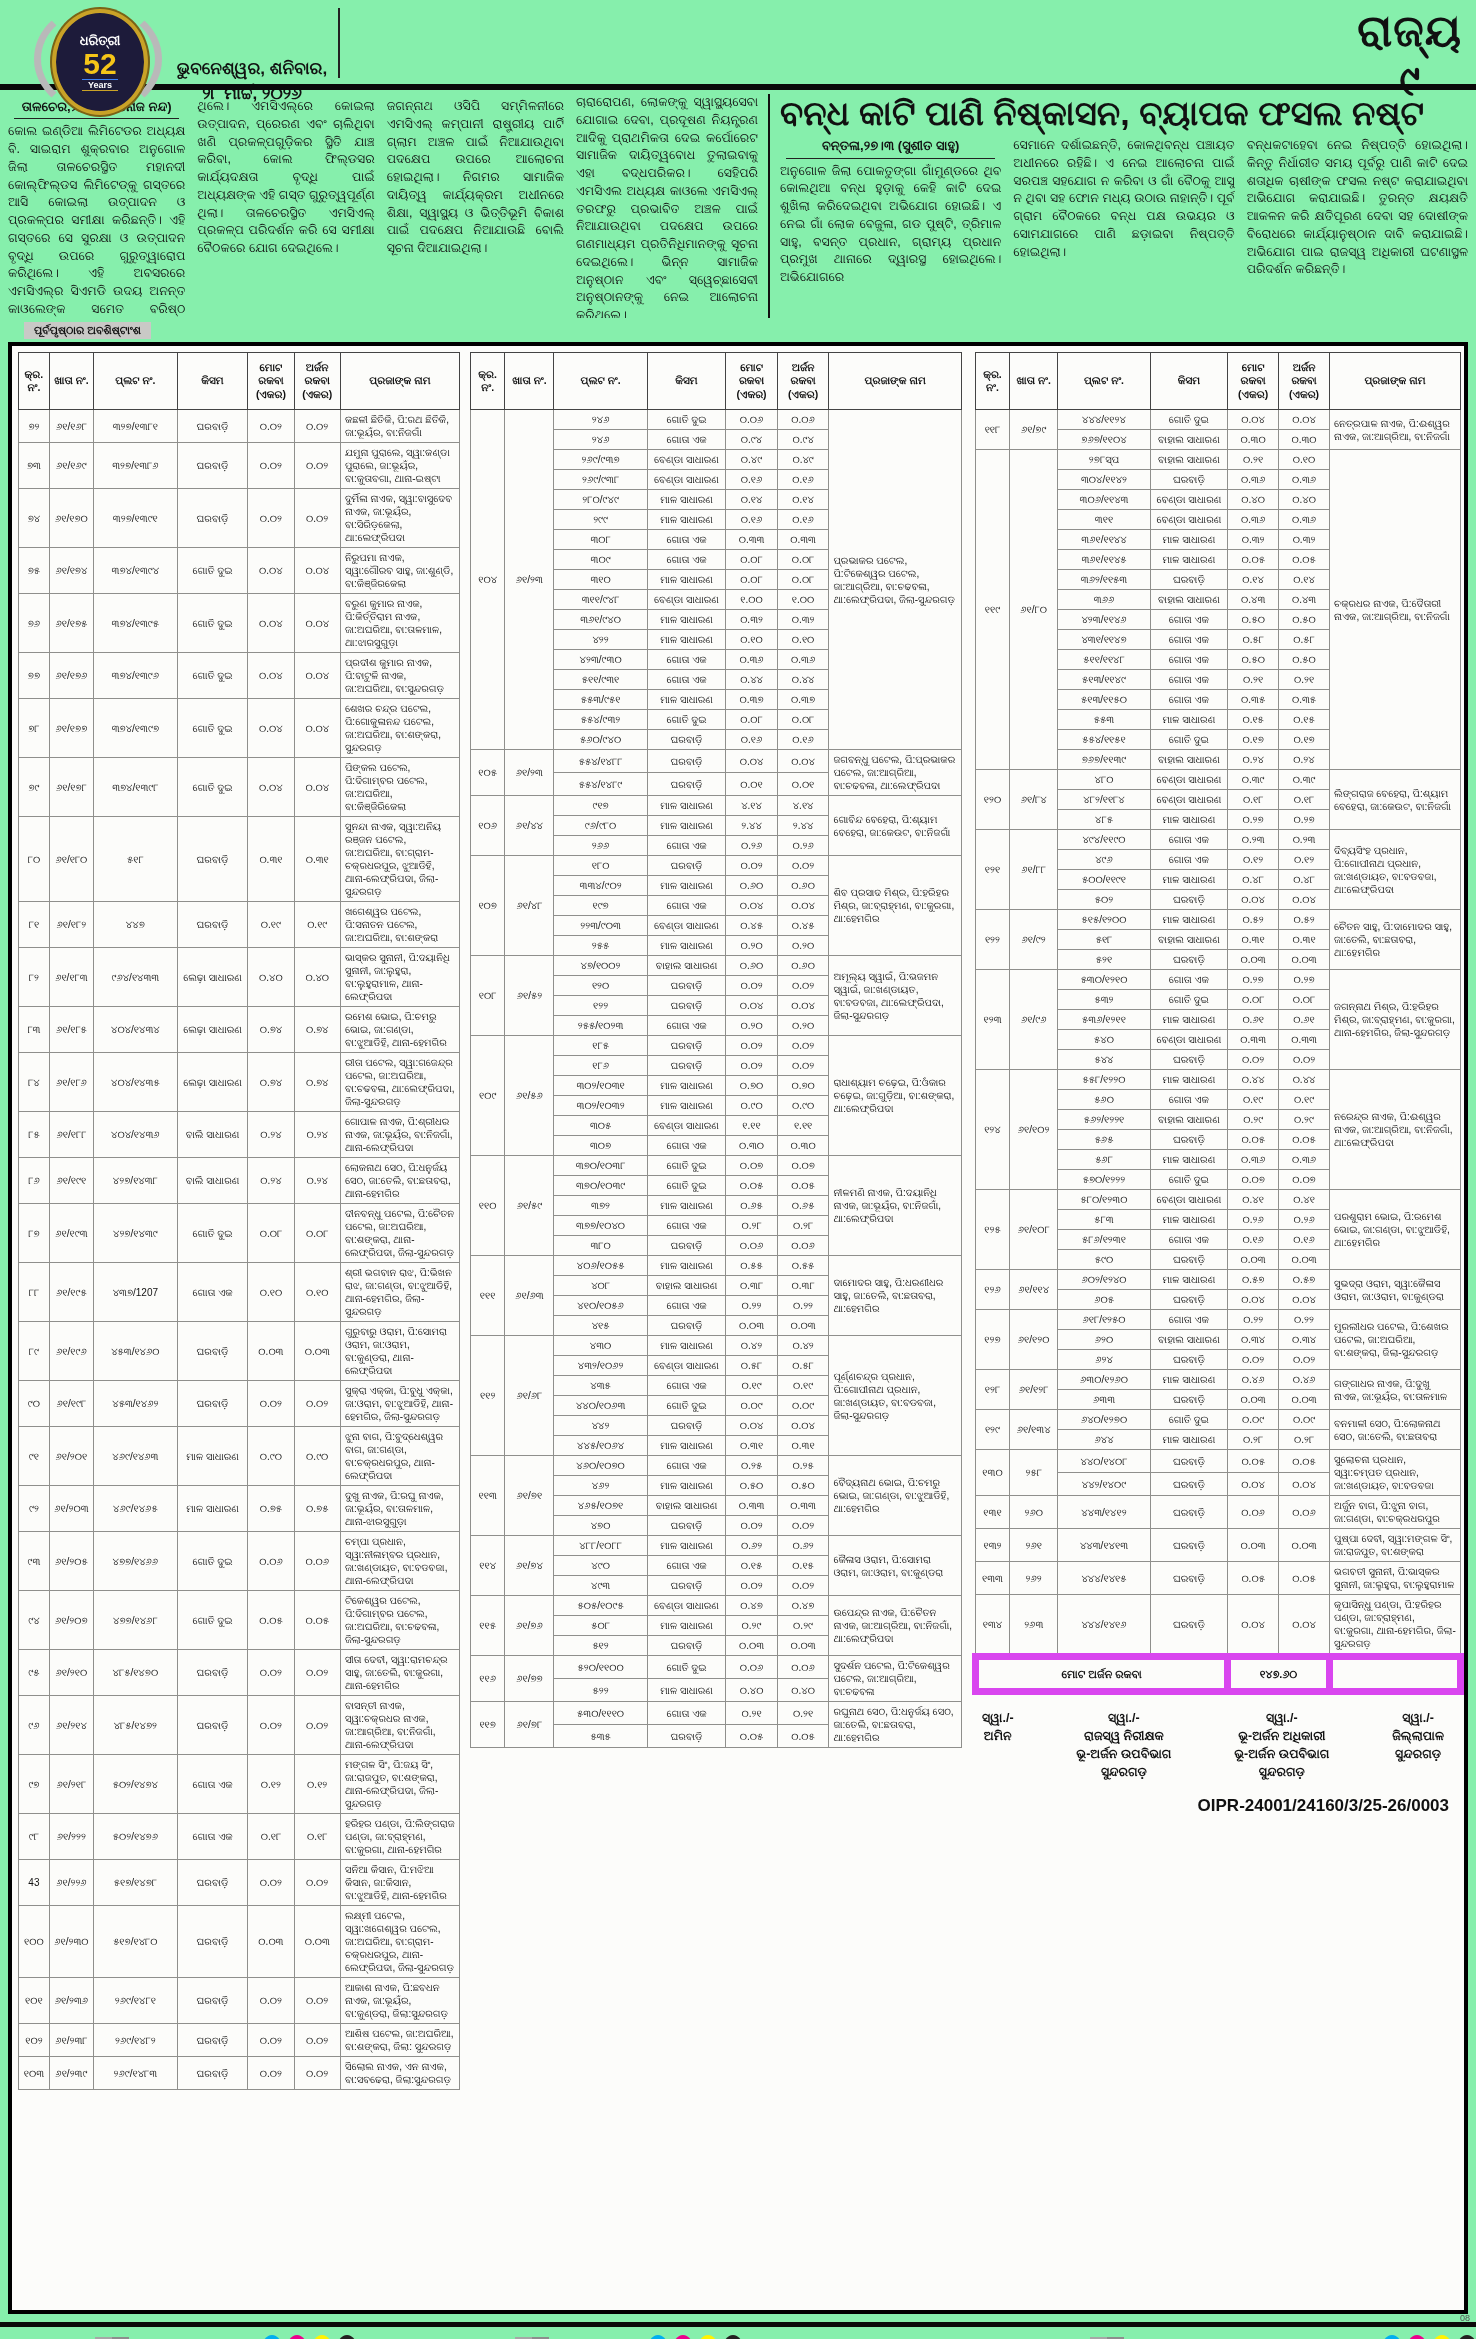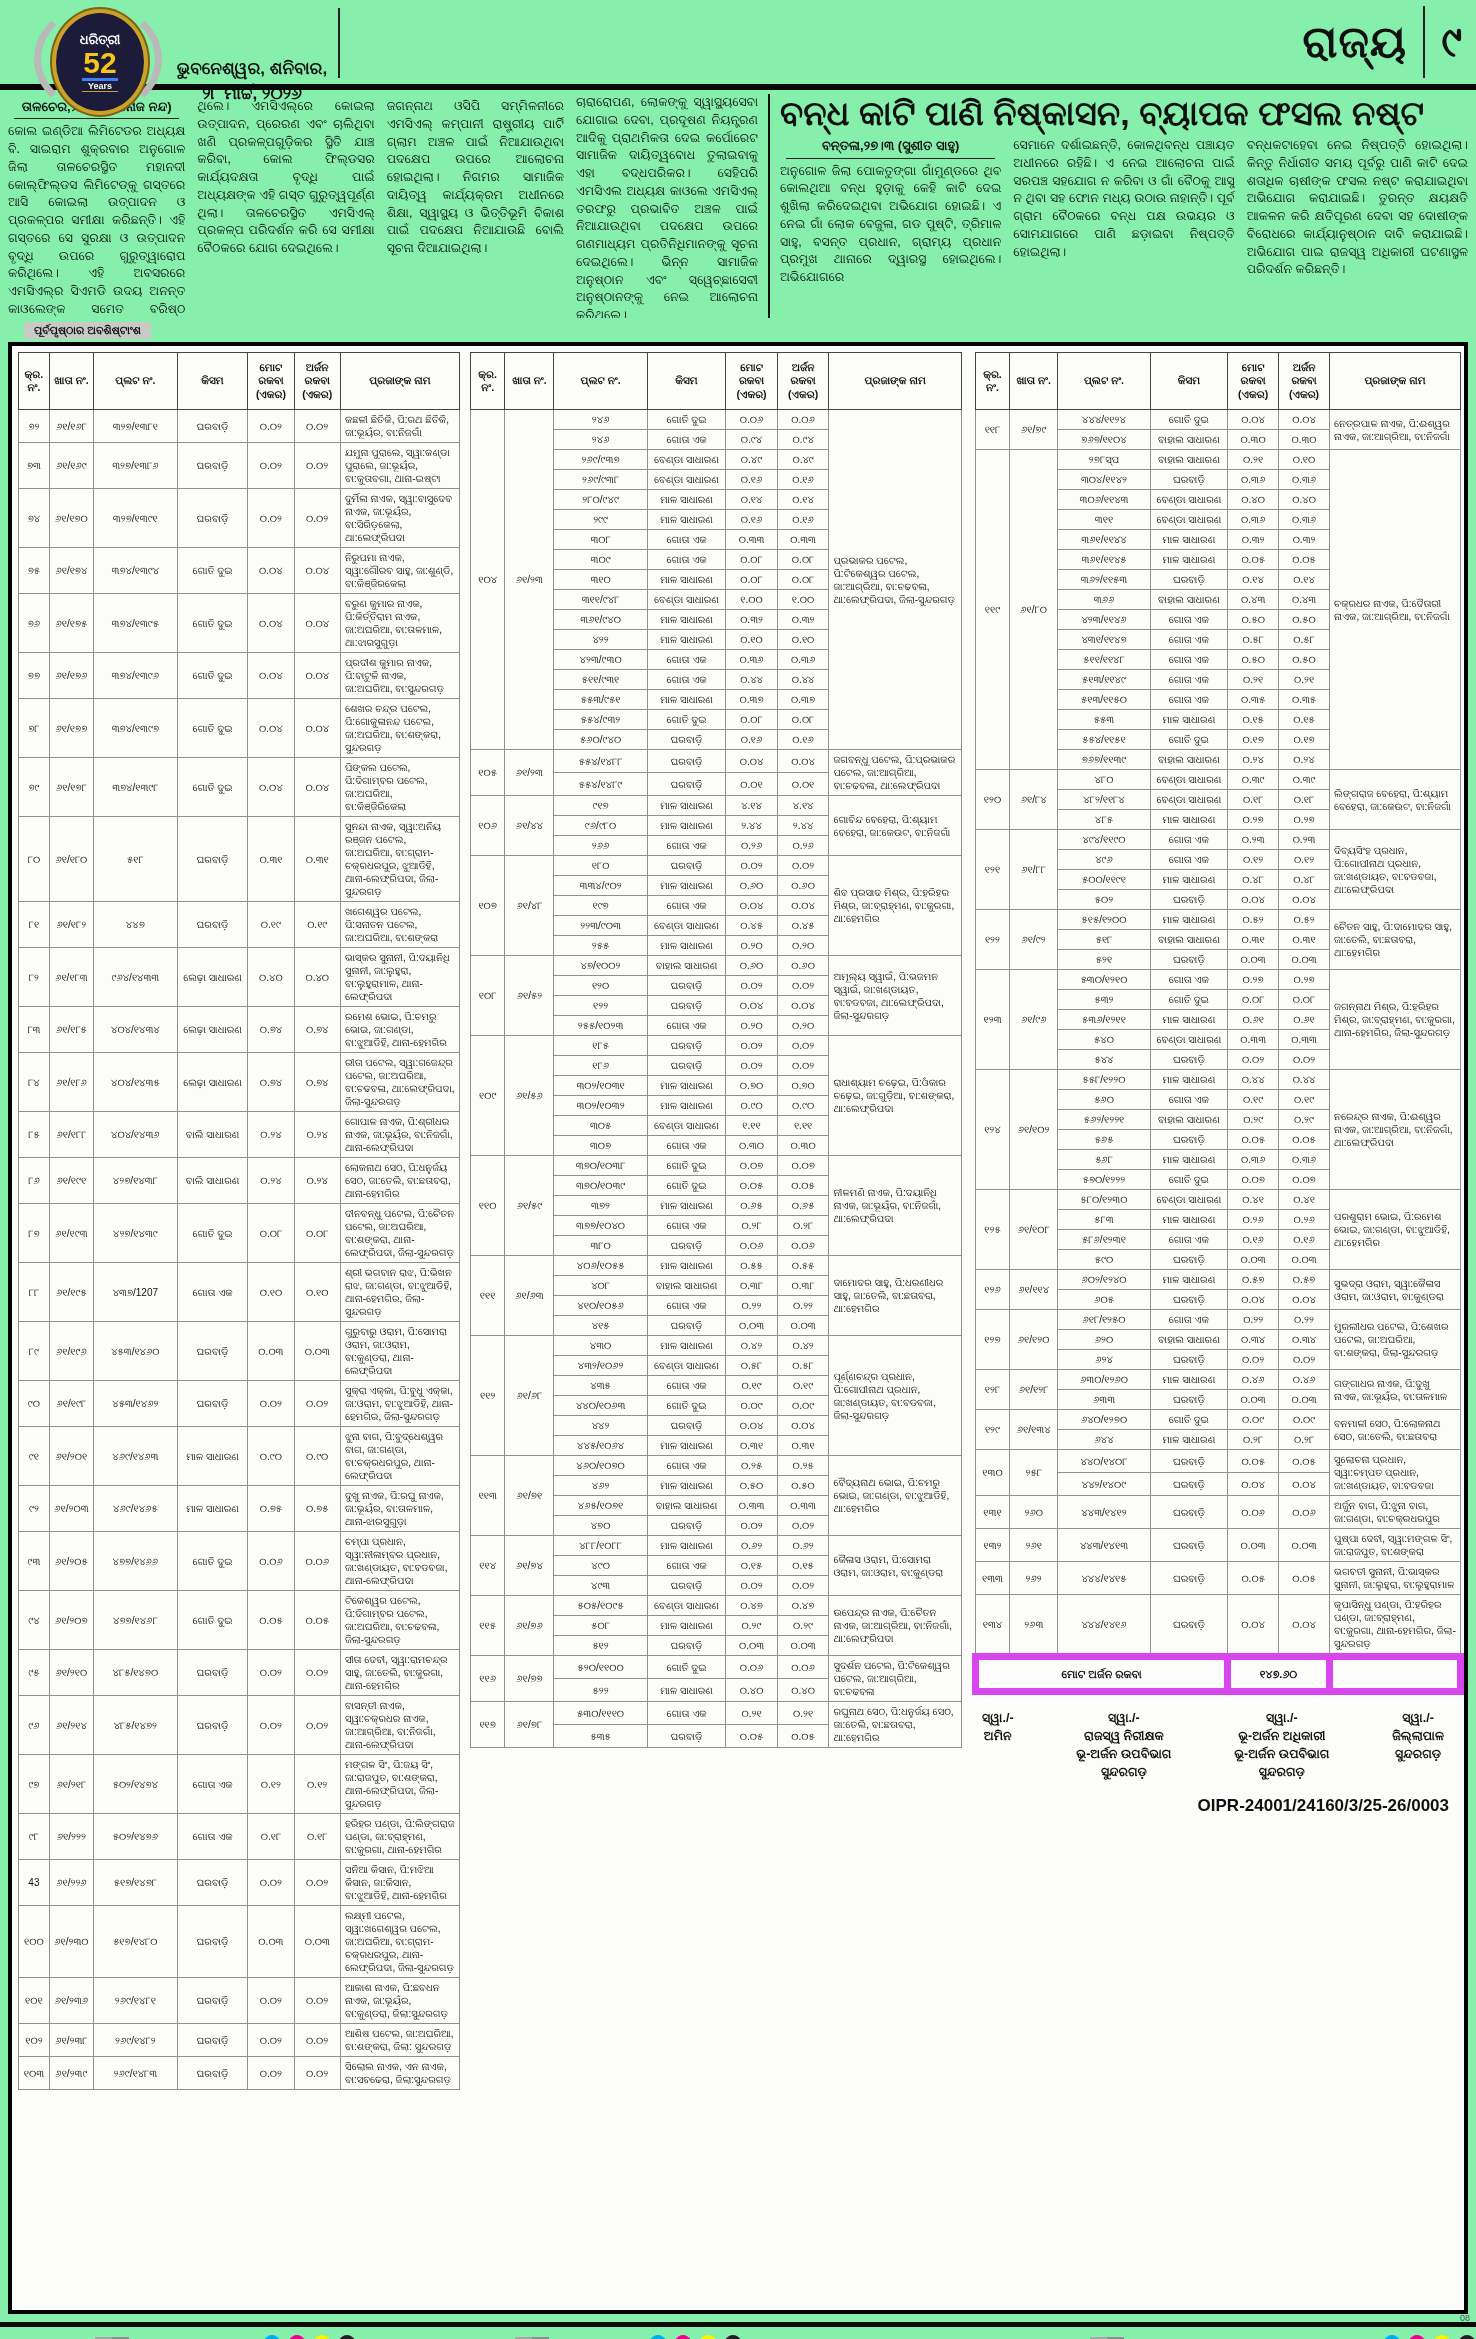--- a/index.html
+++ b/index.html
@@ -7,24 +7,24 @@
   .page{width:1476px;height:2339px;background:#86efac;position:relative;overflow:hidden;margin:0 auto;color:#111;}
 
   
   .masthead{position:relative;height:88px;}
   .mast-rule{position:absolute;left:0;right:0;top:84px;height:6px;background:#0a0a0a;}
   .logo{position:absolute;left:34px;top:3px;width:128px;height:112px;z-index:5;}
   .logo .silver{position:absolute;inset:0;border:7px solid #b9b9b9;border-radius:50%;border-top-color:transparent;border-bottom-color:transparent;}
   .logo .oval{position:absolute;left:18px;top:6px;width:88px;height:98px;background:#1d1b3a;border:4px solid #c9a227;border-radius:50%;display:flex;flex-direction:column;align-items:center;justify-content:center;box-shadow:0 0 0 2px #7a6316;}
   .logo .t1{color:#fff;font-size:13px;font-weight:bold;}
   .logo .t2{color:#f5c518;font-size:30px;font-weight:bold;line-height:1;}
-  .logo .t3{color:#fff;font-size:9px;font-weight:bold;border-top:3px solid #3b82f6;border-bottom:1px solid #c9a227;padding:0 6px;}
+  .logo .t3{color:#fff;font-size:9px;font-weight:bold;border-top:1px solid #3b82f6;border-bottom:1px solid #c9a227;padding:0 6px;}
   .dateline{position:absolute;left:172px;top:16px;width:160px;text-align:center;font-weight:bold;font-size:17px;line-height:1.45;margin-top:41px;}
   .mast-vline{position:absolute;left:338px;top:8px;width:2px;height:70px;background:#222;}
-  .section-wrap{position:absolute;right:14px;top:6px;display:flex;align-items:center;height:72px;}
+  .section-wrap{position:absolute;right:14px;top:6px;display:flex;align-items:center;height:72px;flex-direction:column;}
   .section-title{font-size:44px;font-weight:bold;letter-spacing:1px;}
   .section-vline{width:2px;height:72px;background:#222;margin:0 16px;}
   .page-num{font-size:42px;font-weight:bold;}
 
   
   .articles{display:flex;padding:6px 8px 2px 8px;height:224px;overflow:hidden;}
   .art1{width:556px;flex:none;}
   .art-headline1{font-size:37px;font-weight:bold;line-height:1.15;white-space:nowrap;}
   .art-headline2{font-size:34px;font-weight:bold;line-height:1.15;white-space:nowrap;}
   .cols{display:flex;gap:12px;margin-top:4px;}

